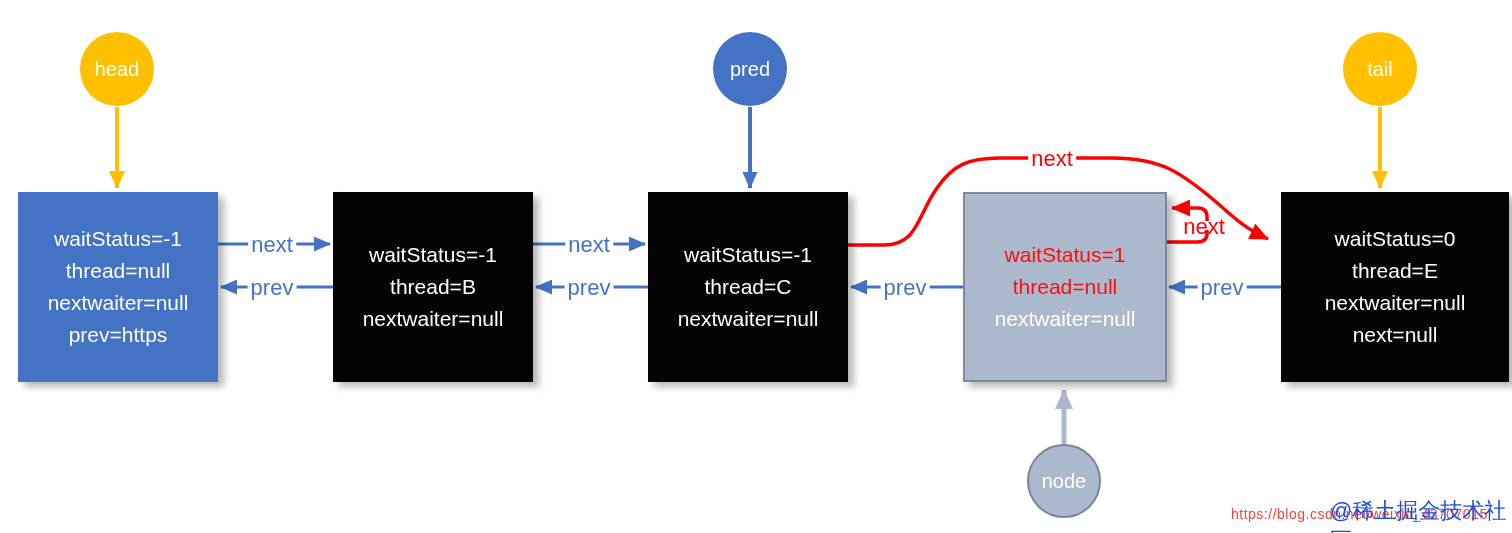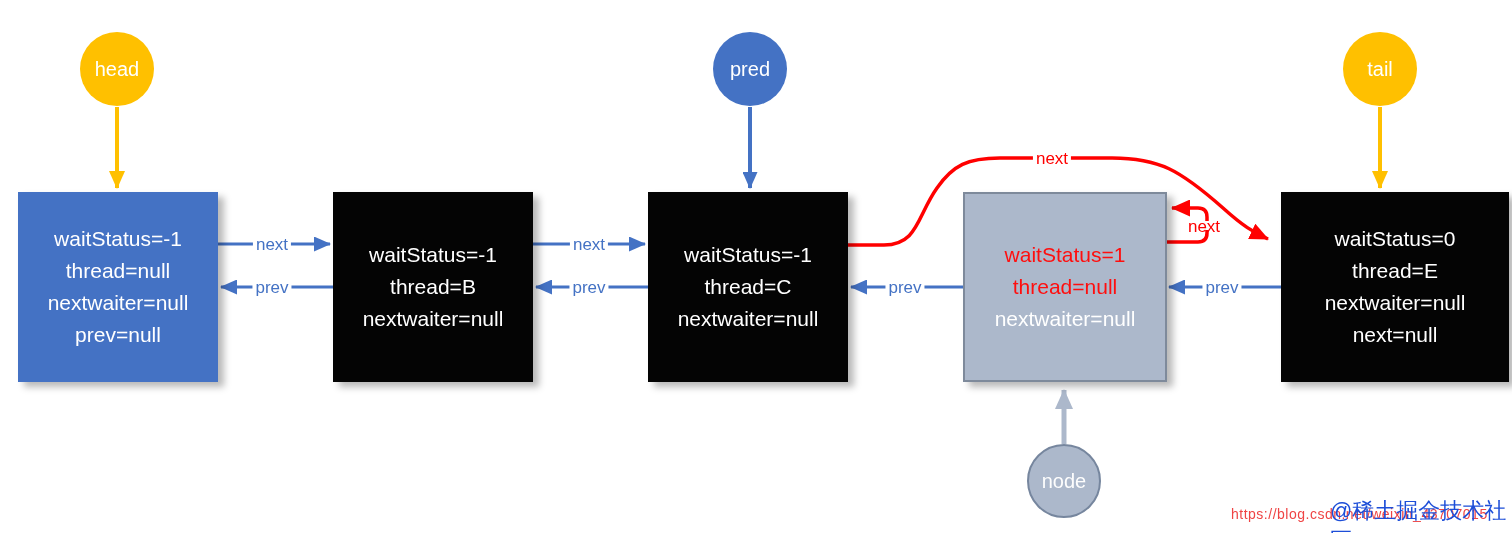--- a/index.html
+++ b/index.html
@@ -22,21 +22,21 @@
     color:#fff;font-size:21px;box-sizing:border-box;
     box-shadow:6px 5px 7px rgba(0,0,0,0.28);
   }
   .box .line{line-height:32px;white-space:nowrap;}
   .box.blue-box{background:#4472C4;}
   .box.black-box{background:#040404;}
   .box.gray-box{background:#ACB8CB;border:2px solid #7E8A9B;}
   .line.red-text{color:#FF0E0E;}
   .edge-label{
     position:absolute;transform:translate(-50%,-50%);
-    background:#ffffff;padding:0 3px;font-size:17px;color:#4472C4;white-space:nowrap;text-align:right;
+    background:#ffffff;padding:0 3px;font-size:22px;color:#4472C4;white-space:nowrap;text-align:right;
   }
   .edge-label.red{color:#FF0000;}
   .watermark-community{position:absolute;left:1330px;top:496px;color:#1d4ed8;font-size:22px;}
   .watermark-url{position:absolute;left:1231px;top:506px;color:#ef4444;font-size:14px;letter-spacing:0.5px;}
 </style>
 </head>
 <body>
 
 <div class="canvas">
 
@@ -84,21 +84,21 @@
     <span>node</span>
   </div>
   <div class="circle yellow" style="left:1343px;top:32px;">
     <span>tail</span>
   </div>
 
   <div class="box blue-box" style="left:18px;width:200px;">
     <span class="line">waitStatus=-1</span>
     <span class="line">thread=null</span>
     <span class="line">nextwaiter=null</span>
-    <span class="line">prev=null</span>
+    <span class="line">prev=https</span>
   </div>
 
   <div class="box black-box" style="left:333px;width:200px;">
     <span class="line">waitStatus=-1</span>
     <span class="line">thread=B</span>
     <span class="line">nextwaiter=null</span>
   </div>
 
   <div class="box black-box" style="left:648px;width:200px;">
     <span class="line">waitStatus=-1</span>

